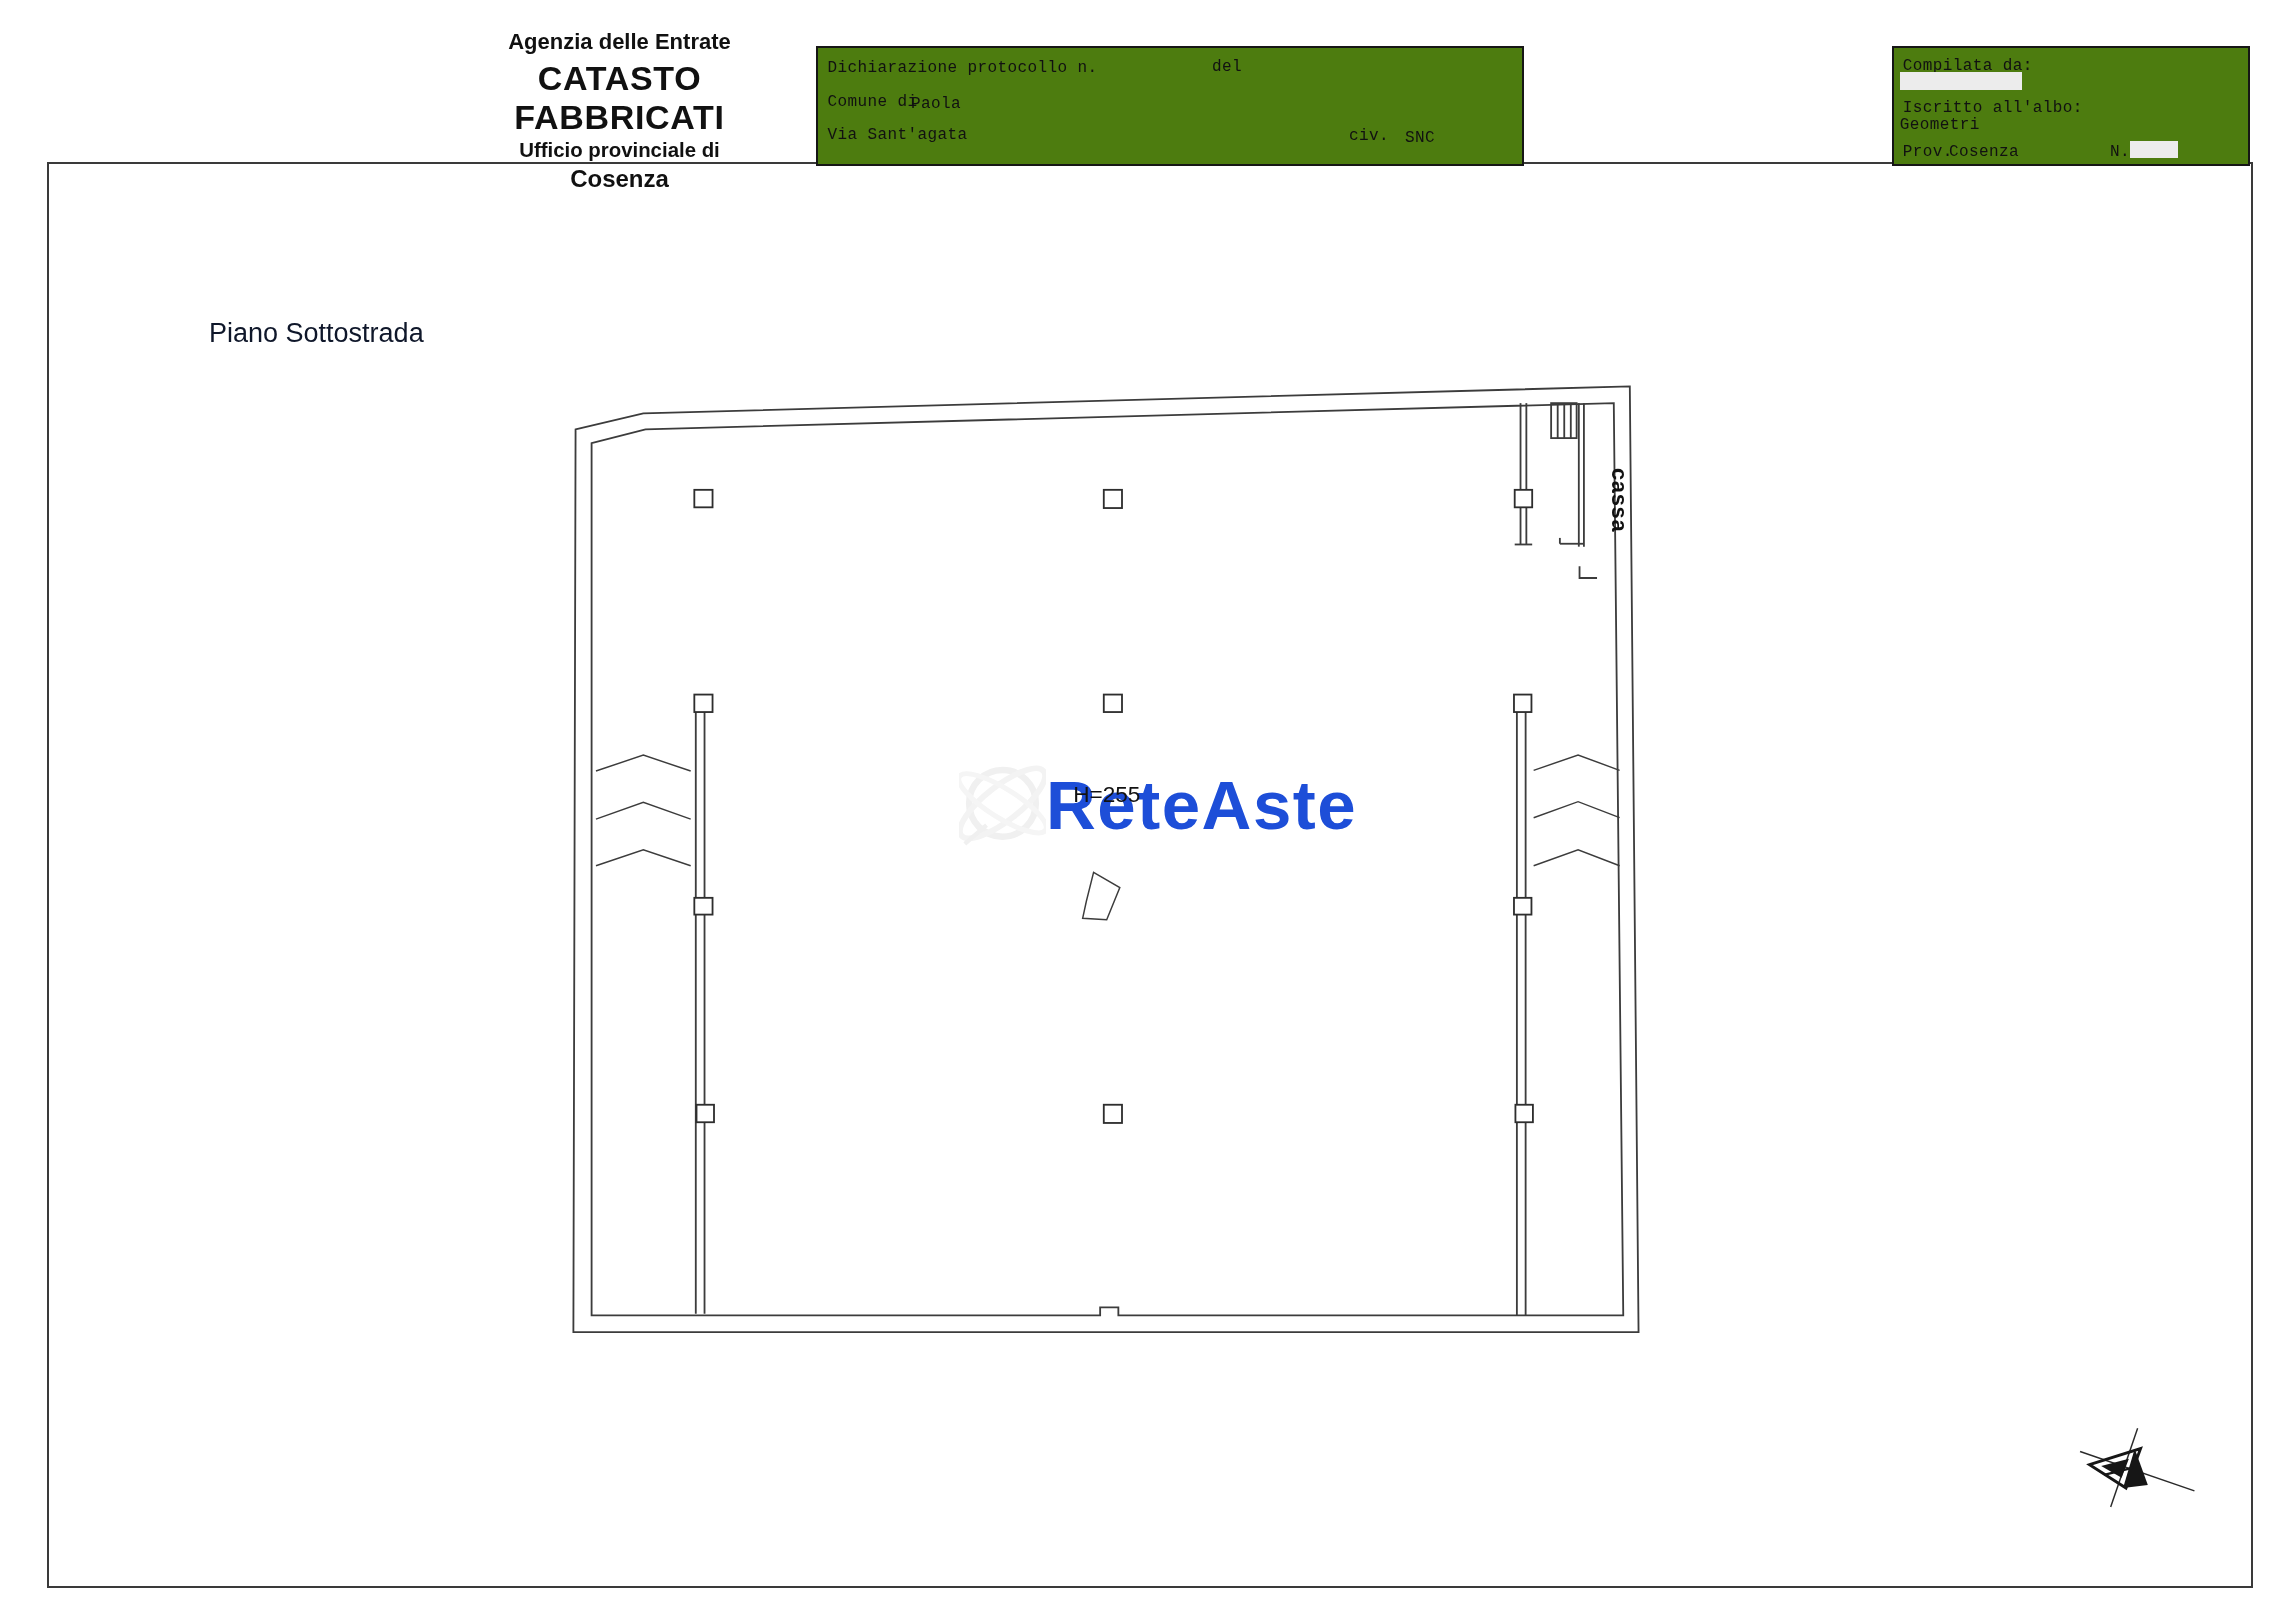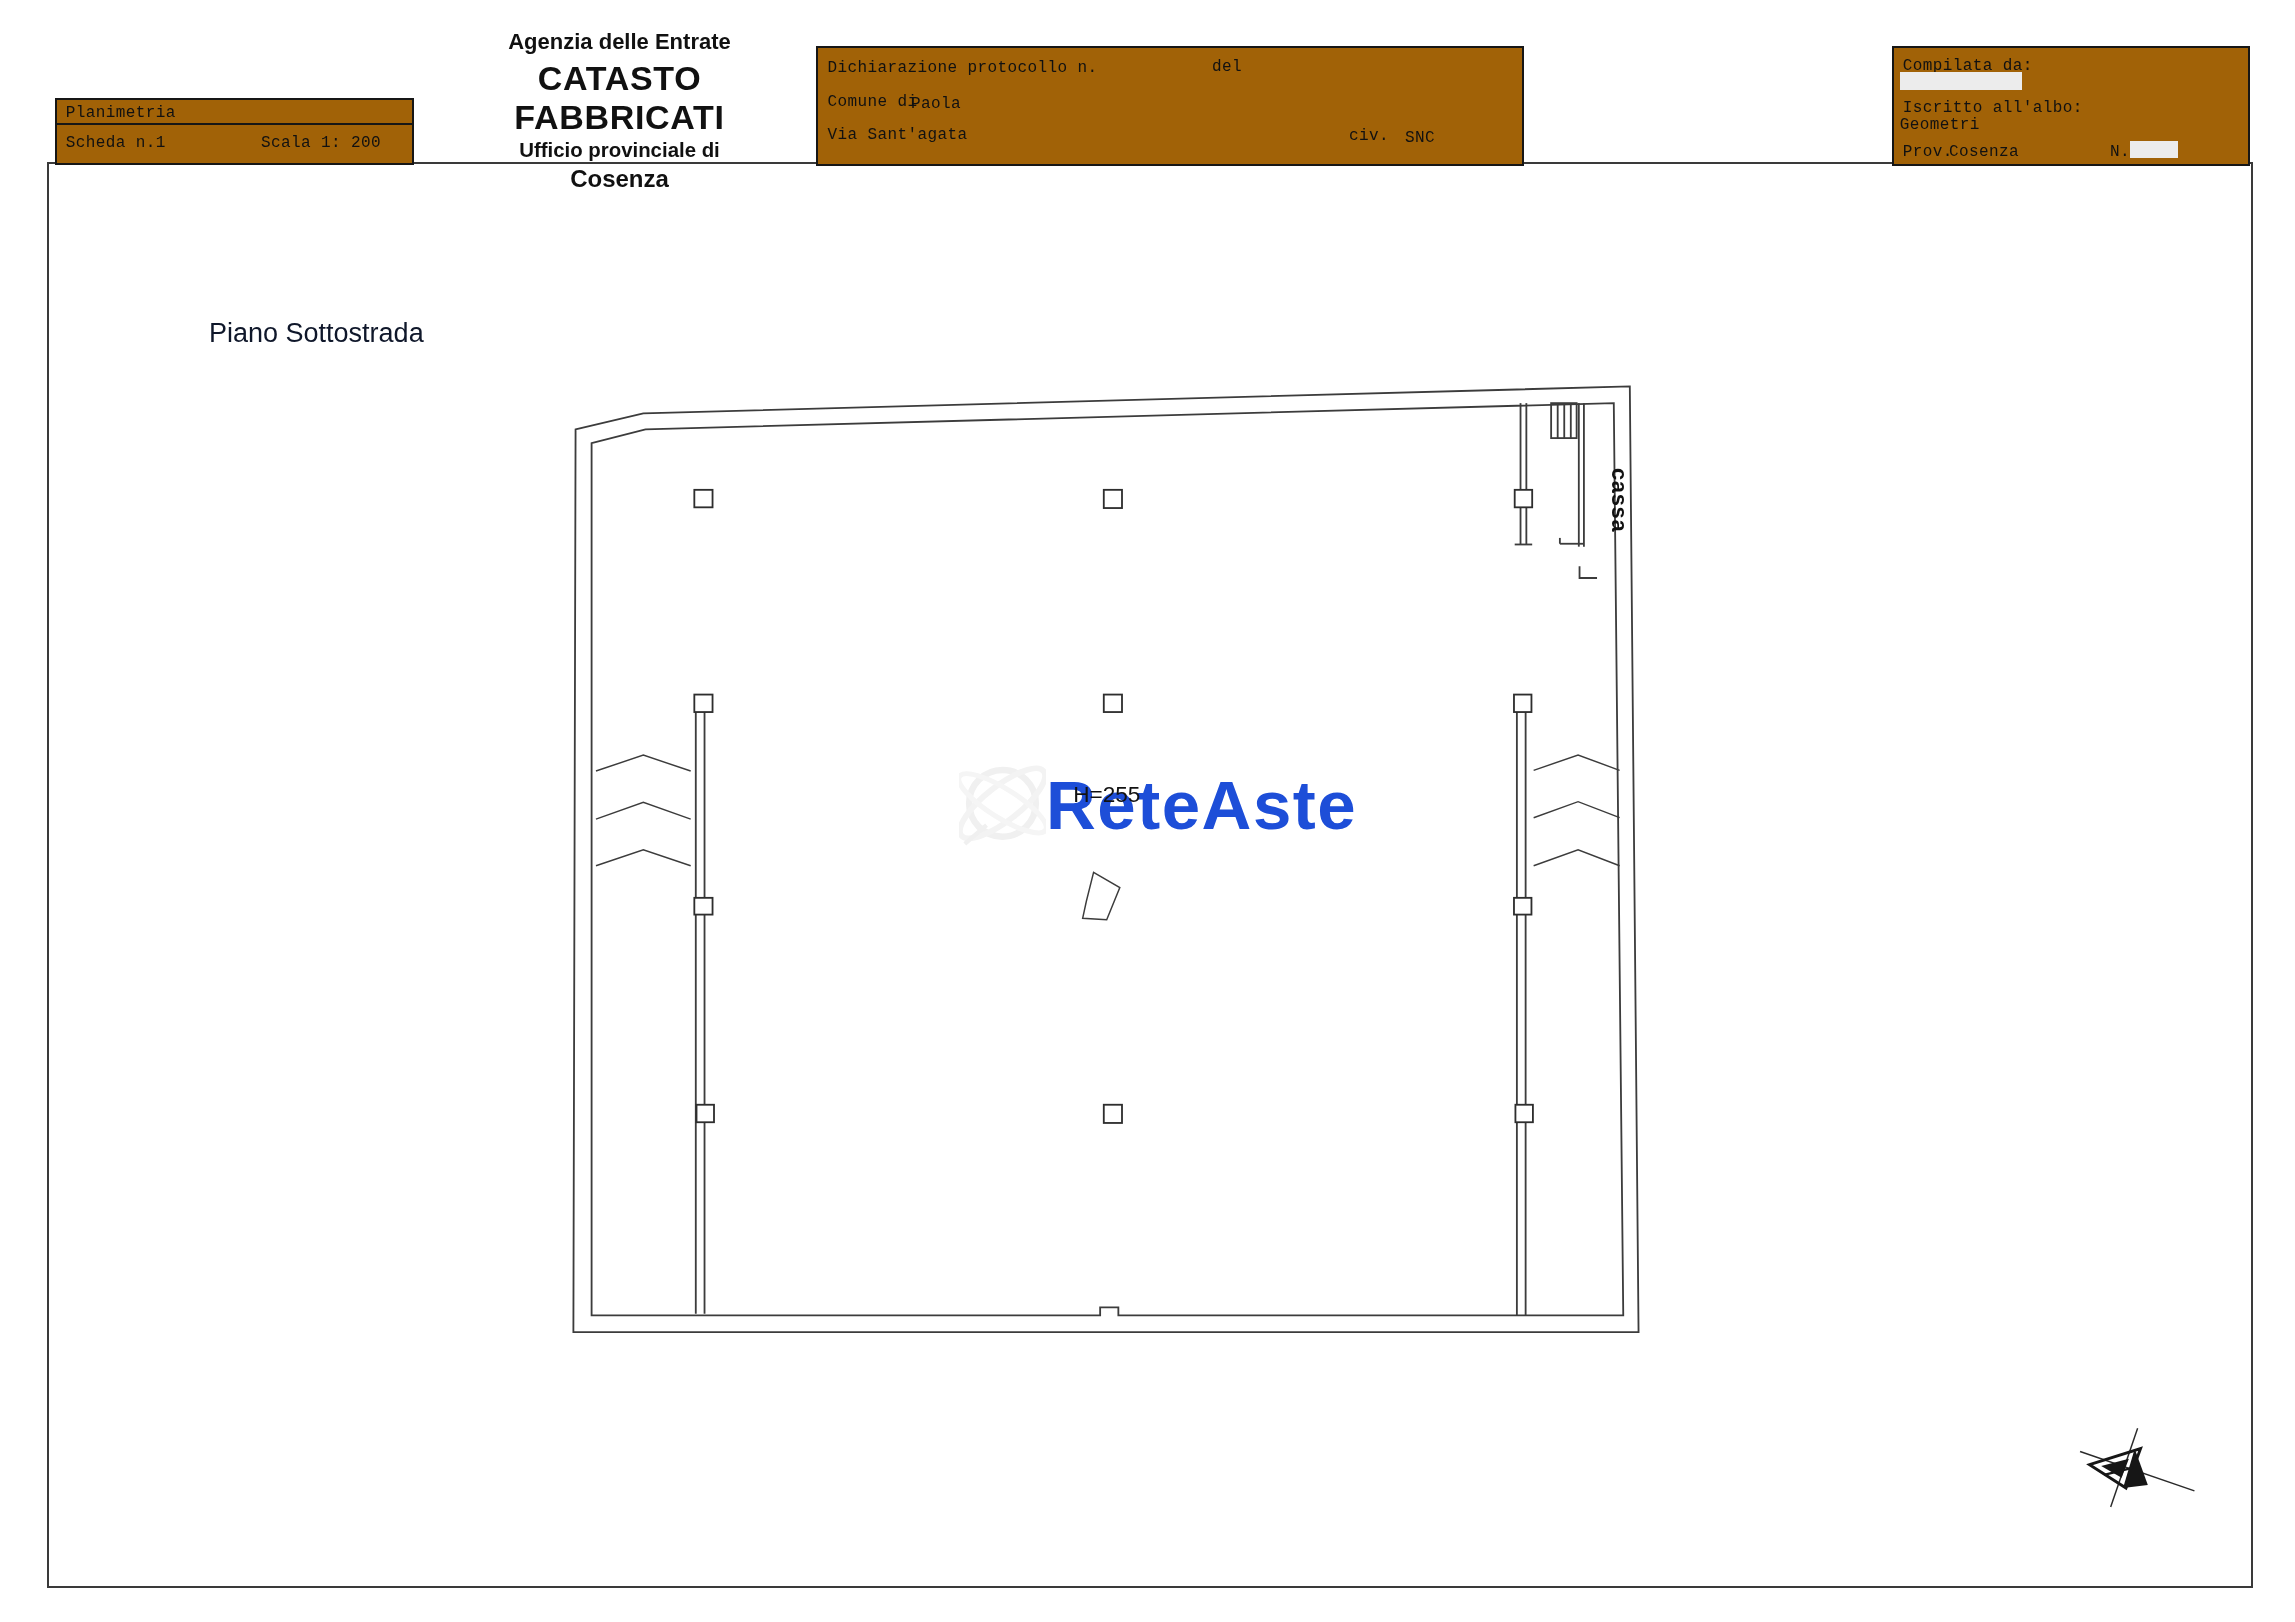--- a/index.html
+++ b/index.html
@@ -2,21 +2,21 @@
 <html style="font-size:11.7px"><head>
 <meta charset="utf-8">
 <style>
   html,body{margin:0;padding:0;background:#ffffff;}
   #page{position:relative;width:2295px;height:1623px;background:#ffffff;overflow:hidden;
         font-family:"Liberation Mono",monospace;color:#111;}
   .abs{position:absolute;}
   
   #frame{left:47px;top:162px;width:2202px;height:1422px;border:2.2px solid #3a3a3a;}
   
-  .hbox{border:2.2px solid #161616;background:#a16207;}
+  .hbox{border:2.2px solid #161616;background:#4d7c0f;}
   #box-planimetria{left:55px;top:98px;width:355px;height:63px;}
   #box-planimetria .row1{position:absolute;left:0;top:0;width:100%;height:22.6px;border-bottom:2.2px solid #161616;}
   .mono22{font-size:16px;letter-spacing:0.4px;}
   #box-declaration{left:816px;top:46px;width:704px;height:116px;}
   #box-cadastral{left:1540px;top:46px;width:348px;height:116px;}
   #box-compiler{left:1892px;top:46px;width:354px;height:116px;}
   .redact{background:#ececec;}
   
   #agency{left:452px;top:29px;width:335px;text-align:center;font-family:"Liberation Sans",sans-serif;}
   #agency .l1{font-size:22px;font-weight:bold;}
@@ -32,27 +32,20 @@
   #plan-svg{position:absolute;left:0;top:0;z-index:2;}
   svg text{font-family:"Liberation Sans",sans-serif;fill:#111;}
 </style>
 </head>
 <body>
 
 <div id="page">
 
   <div id="frame" class="abs"></div>
 
-  <div id="box-planimetria" class="abs hbox">
-    <div class="row1">
-      <span class="abs mono22" style="left:8.7px;top:3.6px;">Planimetria</span>
-    </div>
-    <span class="abs mono22" style="left:8.7px;top:34px;">Scheda n.1</span>
-    <span class="abs mono22" style="left:204px;top:34px;">Scala 1: 200</span>
-  </div>
 
   <div id="agency" class="abs">
     <div class="l1">Agenzia delle Entrate</div>
     <div class="l2">CATASTO FABBRICATI</div>
     <div class="l3">Ufficio provinciale di</div>
     <div class="l4">Cosenza</div>
   </div>
 
   <div id="box-declaration" class="abs hbox">
     <span class="abs mono22" style="left:9.5px;top:11px;">Dichiarazione protocollo n.</span>

